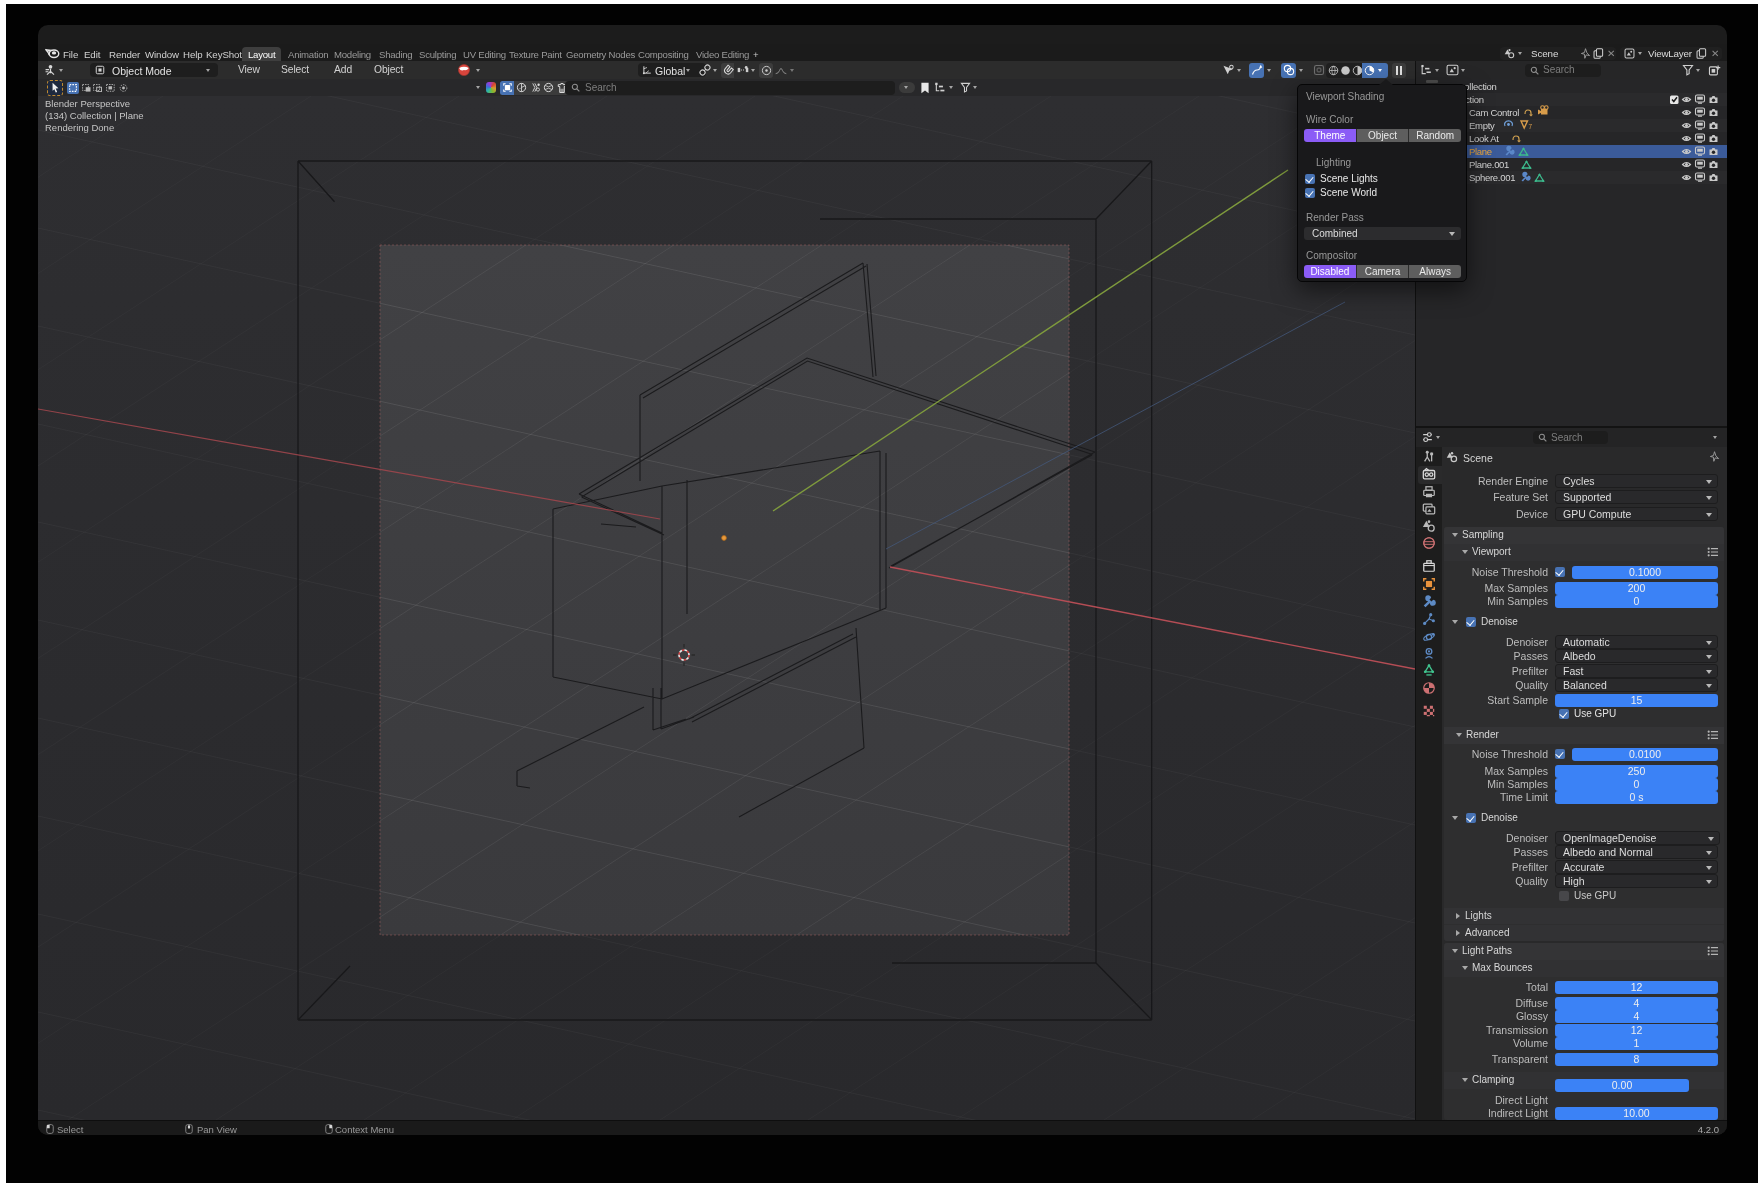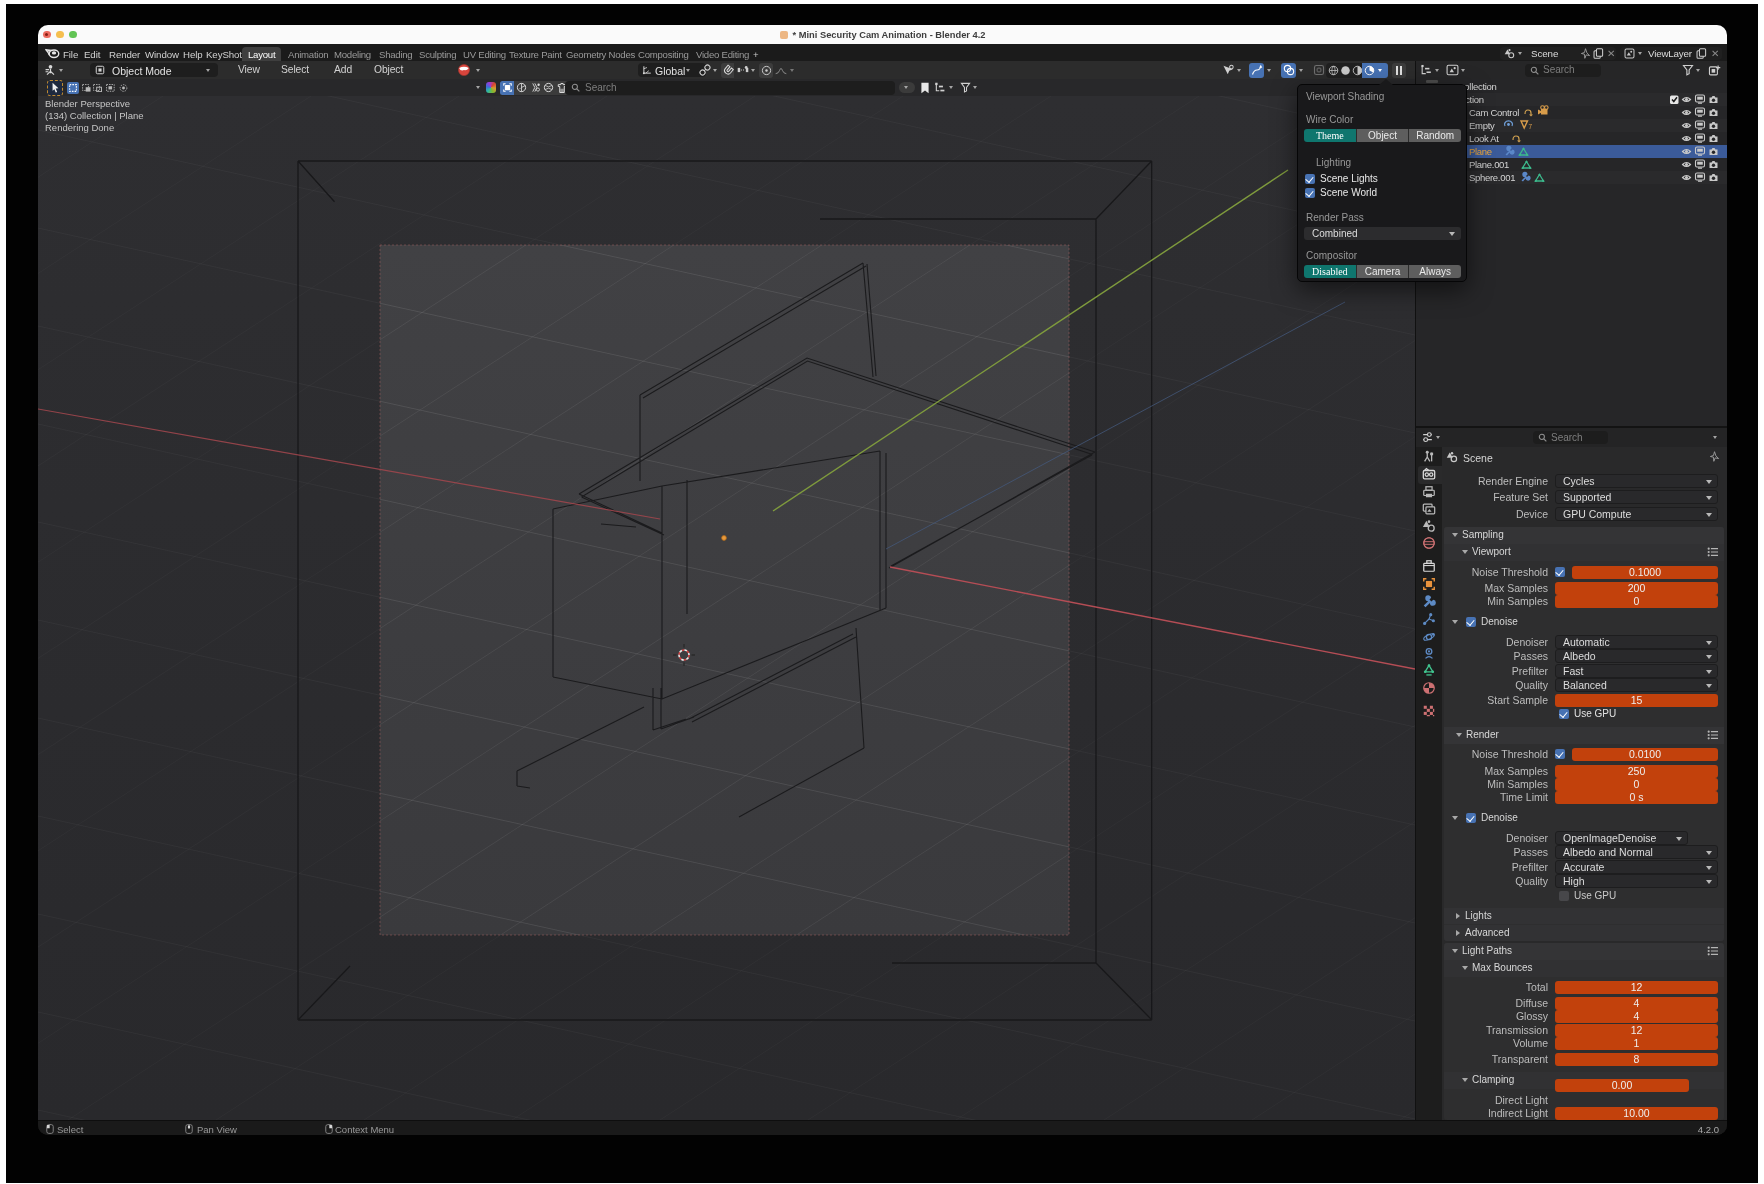--- a/index.html
+++ b/index.html
@@ -28,51 +28,43 @@
 #props { position:absolute; left:1378px; top:403px; width:311px; height:692px; background:#29292a; }
 
 #statusbar { position:absolute; left:0; top:1095px; width:100%; height:15px; background:#1a1a1a; border-top:1px solid #0e0e0e; }
 .stx { position:absolute; top:3px; font-size:9.5px; color:#999; }
 
 #popup { position:absolute; left:1259px; top:59px; width:170px; height:198px; background:#19191b; border:1px solid #060607; border-radius:5px; box-shadow:0 8px 24px rgba(0,0,0,0.55); z-index:50; }
 .plabel { position:absolute; left:8px; font-size:10px; color:#989898; }
 .seg { position:absolute; left:6px; width:157px; height:13px; display:flex; border-radius:3px; overflow:hidden; }
 .seg > div { flex:1; font-size:10px; color:#e9e9e9; text-align:center; line-height:13px; background:#5e5e5e; border-right:1px solid #2c2c2c; }
 .seg > div:last-child { border-right:none; }
-.seg > div.on { background:#0f766e; color:#fff;font-family:Liberation Serif, serif; }
+.seg > div.on { background:#8b5cf6; color:#fff; }
 .cbrow { position:absolute; left:7px; height:11px; }
 .cb { position:absolute; left:0; top:0; width:10px; height:10px; border-radius:2px; background:#4772b3; }
 .cb:after { content:""; position:absolute; left:2.4px; top:0.6px; width:3.5px; height:6px; border:solid #fff; border-width:0 1.6px 1.6px 0; transform:rotate(40deg); }
 .cblb { position:absolute; left:15px; top:-1px; font-size:10px; color:#e8e8e8; white-space:nowrap; }
 .chev { display:inline-block; width:0; height:0; border-left:3px solid transparent; border-right:3px solid transparent; border-top:4px solid #b9b9b9; vertical-align:middle; }
 .chevs { display:inline-block; width:0; height:0; border-left:2.5px solid transparent; border-right:2.5px solid transparent; border-top:3.5px solid #a5a5a5; vertical-align:middle; }
 .pill { position:absolute; background:#1e1e1e; border-radius:4px; }
 .ic { position:absolute; }
 .ptx { position:absolute; font-size:10.5px; color:#bdbdbd; white-space:nowrap; }
-.field { position:absolute; background:#c2410c; border-radius:3px; color:#eeeeee; font-size:10.5px; text-align:center; height:13px; line-height:13px; }
+.field { position:absolute; background:#3b82f6; border-radius:3px; color:#eeeeee; font-size:10.5px; text-align:center; height:13px; line-height:13px; }
 .drop { position:absolute; background:#29292b; border:1px solid #1d1d1e; border-radius:3px; color:#dddddd; font-size:10.5px; height:14px; line-height:12px; padding-left:7px; }
 .drop .chev { position:absolute; right:5px; top:5px; }
 .pcb { position:absolute; width:10px; height:10px; border-radius:2px; background:#4772b3; }
 .pcb:after { content:""; position:absolute; left:2.4px; top:0.6px; width:3.5px; height:6px; border:solid #fff; border-width:0 1.6px 1.6px 0; transform:rotate(40deg); }
 .seclab { position:absolute; font-size:10px; color:#d8d8d8; white-space:nowrap; }
 .arr-r { display:inline-block; width:0; height:0; border-top:3.5px solid transparent; border-bottom:3.5px solid transparent; border-left:4.5px solid #a8a8a8; margin-right:5px; }
 .arr-d { display:inline-block; width:0; height:0; border-left:3.5px solid transparent; border-right:3.5px solid transparent; border-top:4.5px solid #a8a8a8; margin-right:4px; vertical-align:1px; }
 </style>
 </head>
 <body>
 <div id="screen"></div>
 <div id="win">
-  <div id="titlebar">
-    <div class="tl" style="left:5.1px; background:#ed6b5f;">
-        <div style="position:absolute;left:2.3px;top:2.3px;width:3px;height:3px;border-radius:50%;background:#881f14;"></div>
-      </div>
-    <div class="tl" style="left:18.1px; background:#f5bf4f;"></div>
-    <div class="tl" style="left:31.2px; background:#62c454;"></div>
-    <div id="title-txt"><span style="display:inline-block;width:8px;height:8px;border-radius:2px;background:#e8a05c;opacity:.75;margin-right:5px;vertical-align:-1.5px;"></span>* Mini Security Cam Animation - Blender 4.2</div>
-  </div>
   <div id="menubar">
     <svg class="ic" style="left:6px;top:3px;" width="16" height="12" viewBox="0 0 32 24">
       <ellipse cx="20" cy="13.5" rx="9.5" ry="7.5" fill="none" stroke="#e6e6e6" stroke-width="2.8"></ellipse>
       <ellipse cx="20" cy="11.8" rx="4.4" ry="3.2" fill="#e6e6e6"></ellipse>
       <path d="M2 4 L16 5.5 L10 10 Z" fill="#e6e6e6"></path>
       <path d="M3 4.5 Q9 11 10.5 16" stroke="#e6e6e6" stroke-width="2.6" fill="none"></path>
     </svg>
     <div class="mtx" style="left:25px;">File</div>
     <div class="mtx" style="left:46px;">Edit</div>
     <div class="mtx" style="left:71px;">Render</div>
@@ -623,21 +615,21 @@
       <div class="ptx" style="right:179px;top:336.5px;">Max Samples</div>
       <div class="field" style="left:139px;top:336.5px;width:163px;">250</div>
       <div class="ptx" style="right:179px;top:349.5px;">Min Samples</div>
       <div class="field" style="left:139px;top:349.5px;width:163px;">0</div>
       <div class="ptx" style="right:179px;top:362.5px;">Time Limit</div>
       <div class="field" style="left:139px;top:362.5px;width:163px;">0 s</div>
       <div class="seclab" style="left:36px;top:383.5px;"><span class="arr-d"></span></div>
       <span class="pcb" style="left:50px;top:385px;"></span>
       <div class="seclab" style="left:65px;top:383.5px;">Denoise</div>
       <div class="ptx" style="right:179px;top:403.5px;">Denoiser</div>
-      <div class="drop" style="left:139px;top:403px;width:133px;">OpenImageDenoise<span class="chev"></span></div>
+      <div class="drop" style="left:139px;top:403px;width:165px;">OpenImageDenoise<span class="chev"></span></div>
       <div class="ptx" style="right:179px;top:417.5px;">Passes</div>
       <div class="drop" style="left:139px;top:417px;width:163px;">Albedo and Normal<span class="chev"></span></div>
       <div class="ptx" style="right:179px;top:432.5px;">Prefilter</div>
       <div class="drop" style="left:139px;top:432px;width:163px;">Accurate<span class="chev"></span></div>
       <div class="ptx" style="right:179px;top:446.5px;">Quality</div>
       <div class="drop" style="left:139px;top:446px;width:163px;">High<span class="chev"></span></div>
       <span style="position:absolute;left:143px;top:463px;width:10px;height:10px;border-radius:2px;background:#47474a;"></span>
       <div class="seclab" style="left:158px;top:461.5px;color:#c9c9c9;">Use GPU</div>
       <div style="position:absolute;left:28px;top:480px;width:280px;height:16px;background:#323234;"></div>
       <div class="seclab" style="left:40px;top:481.5px;"><span class="arr-r"></span>Lights</div>

